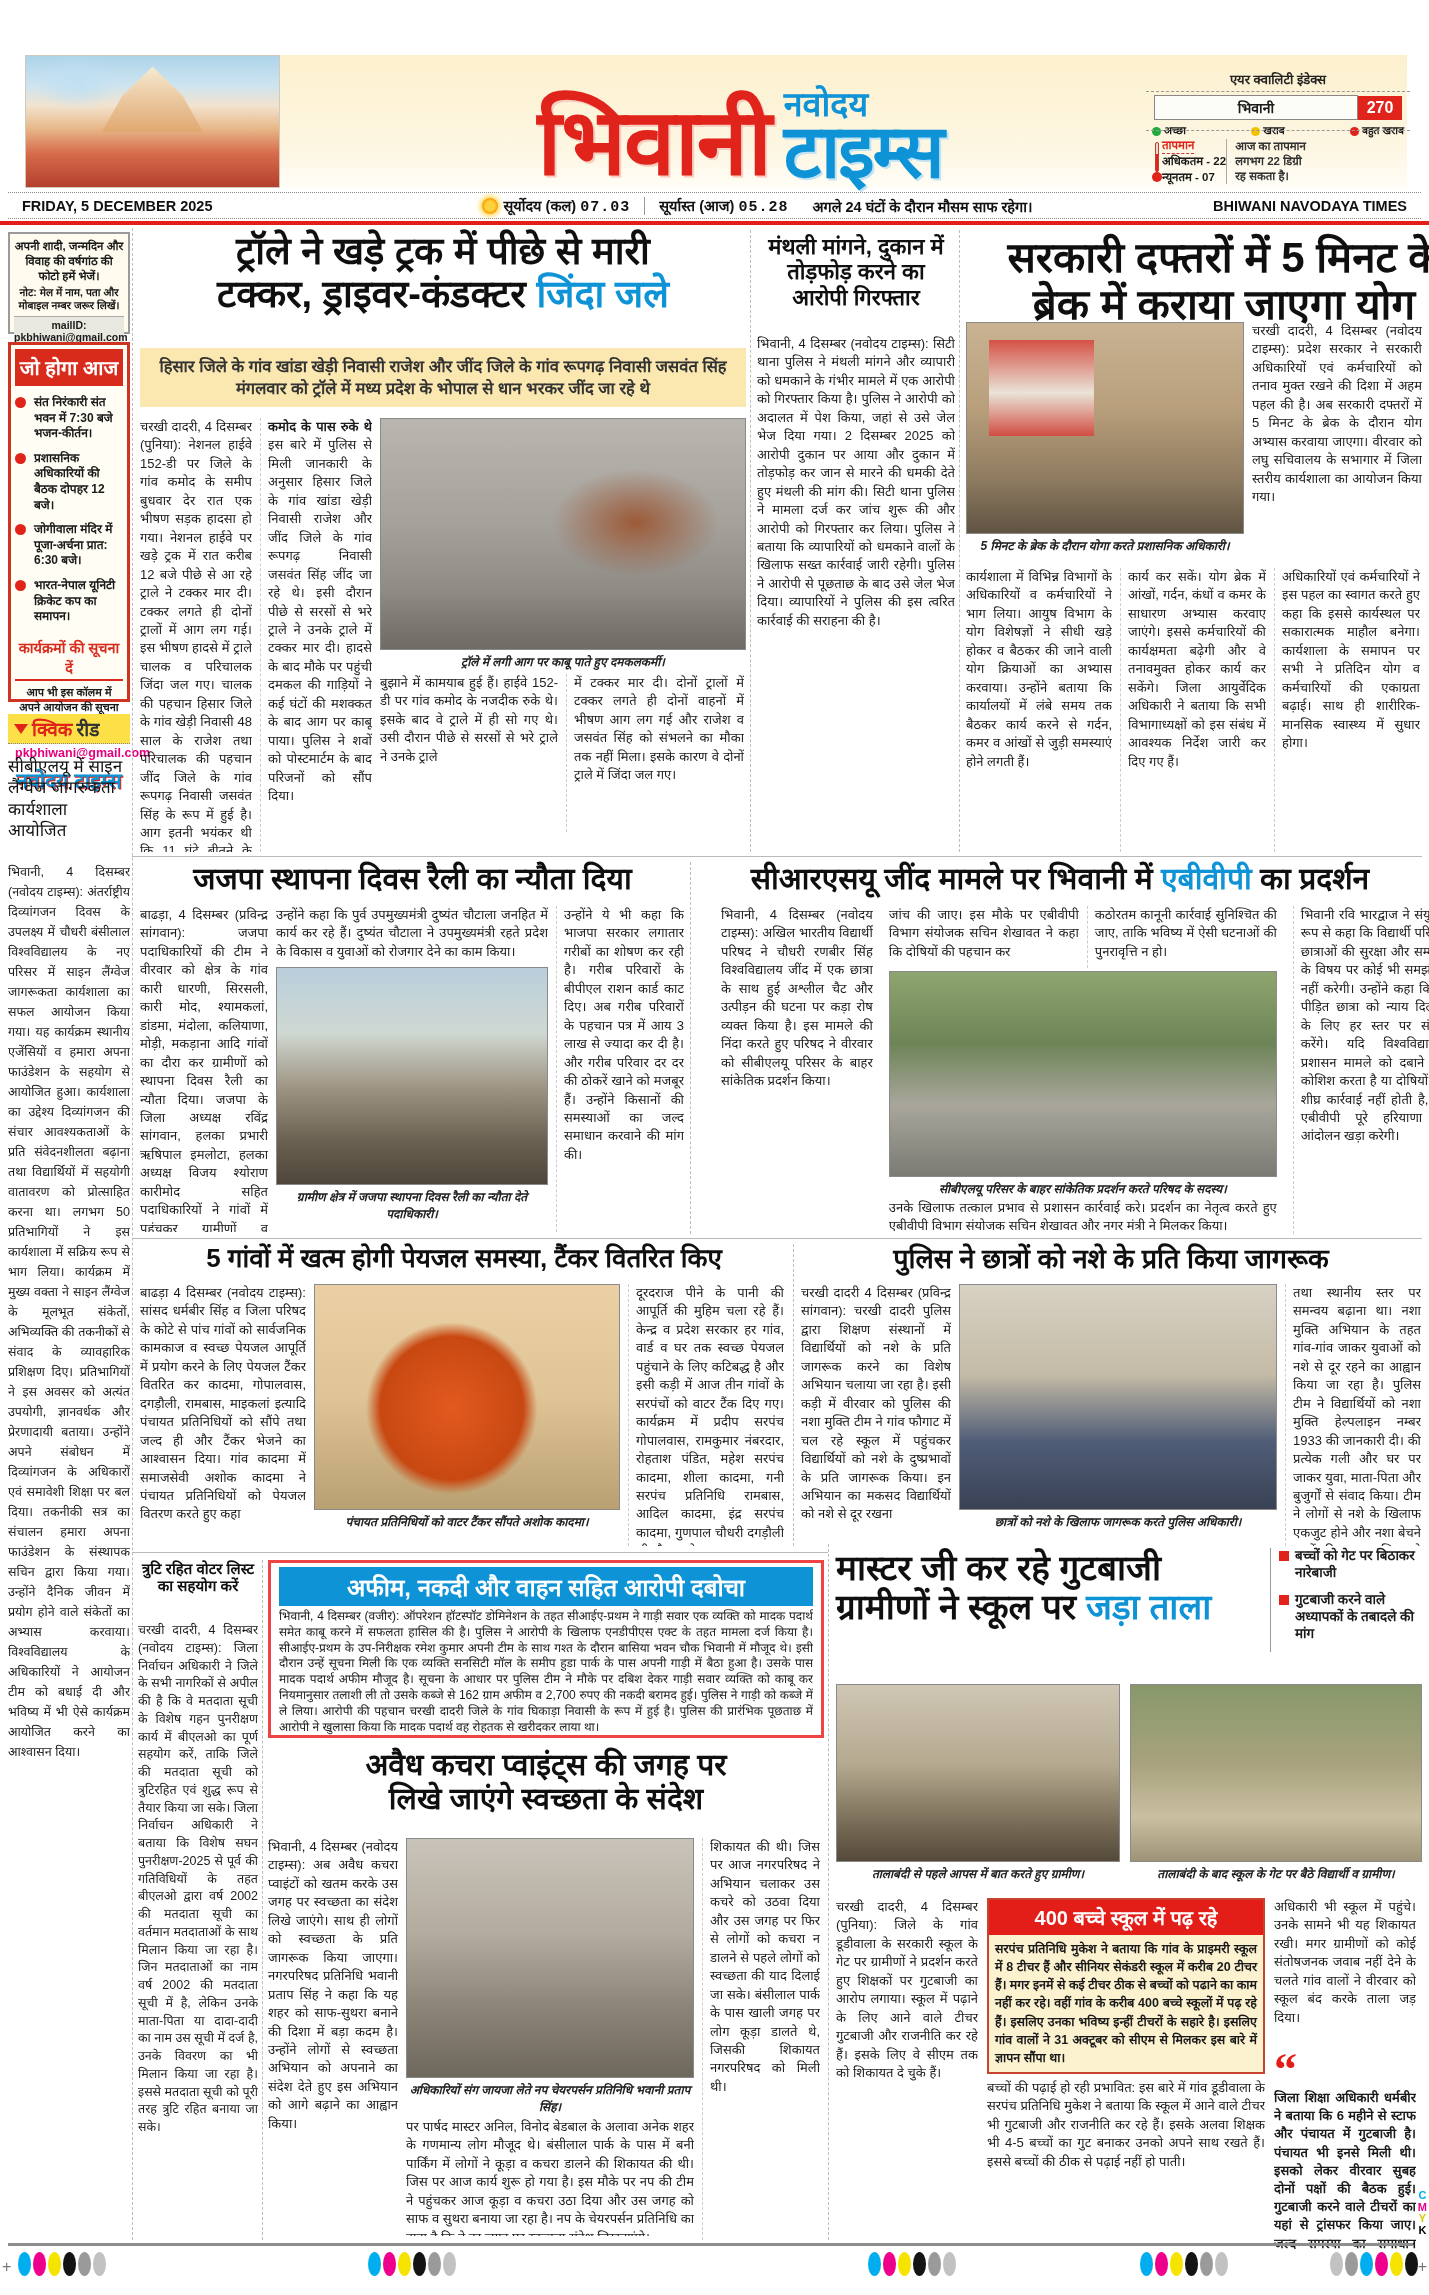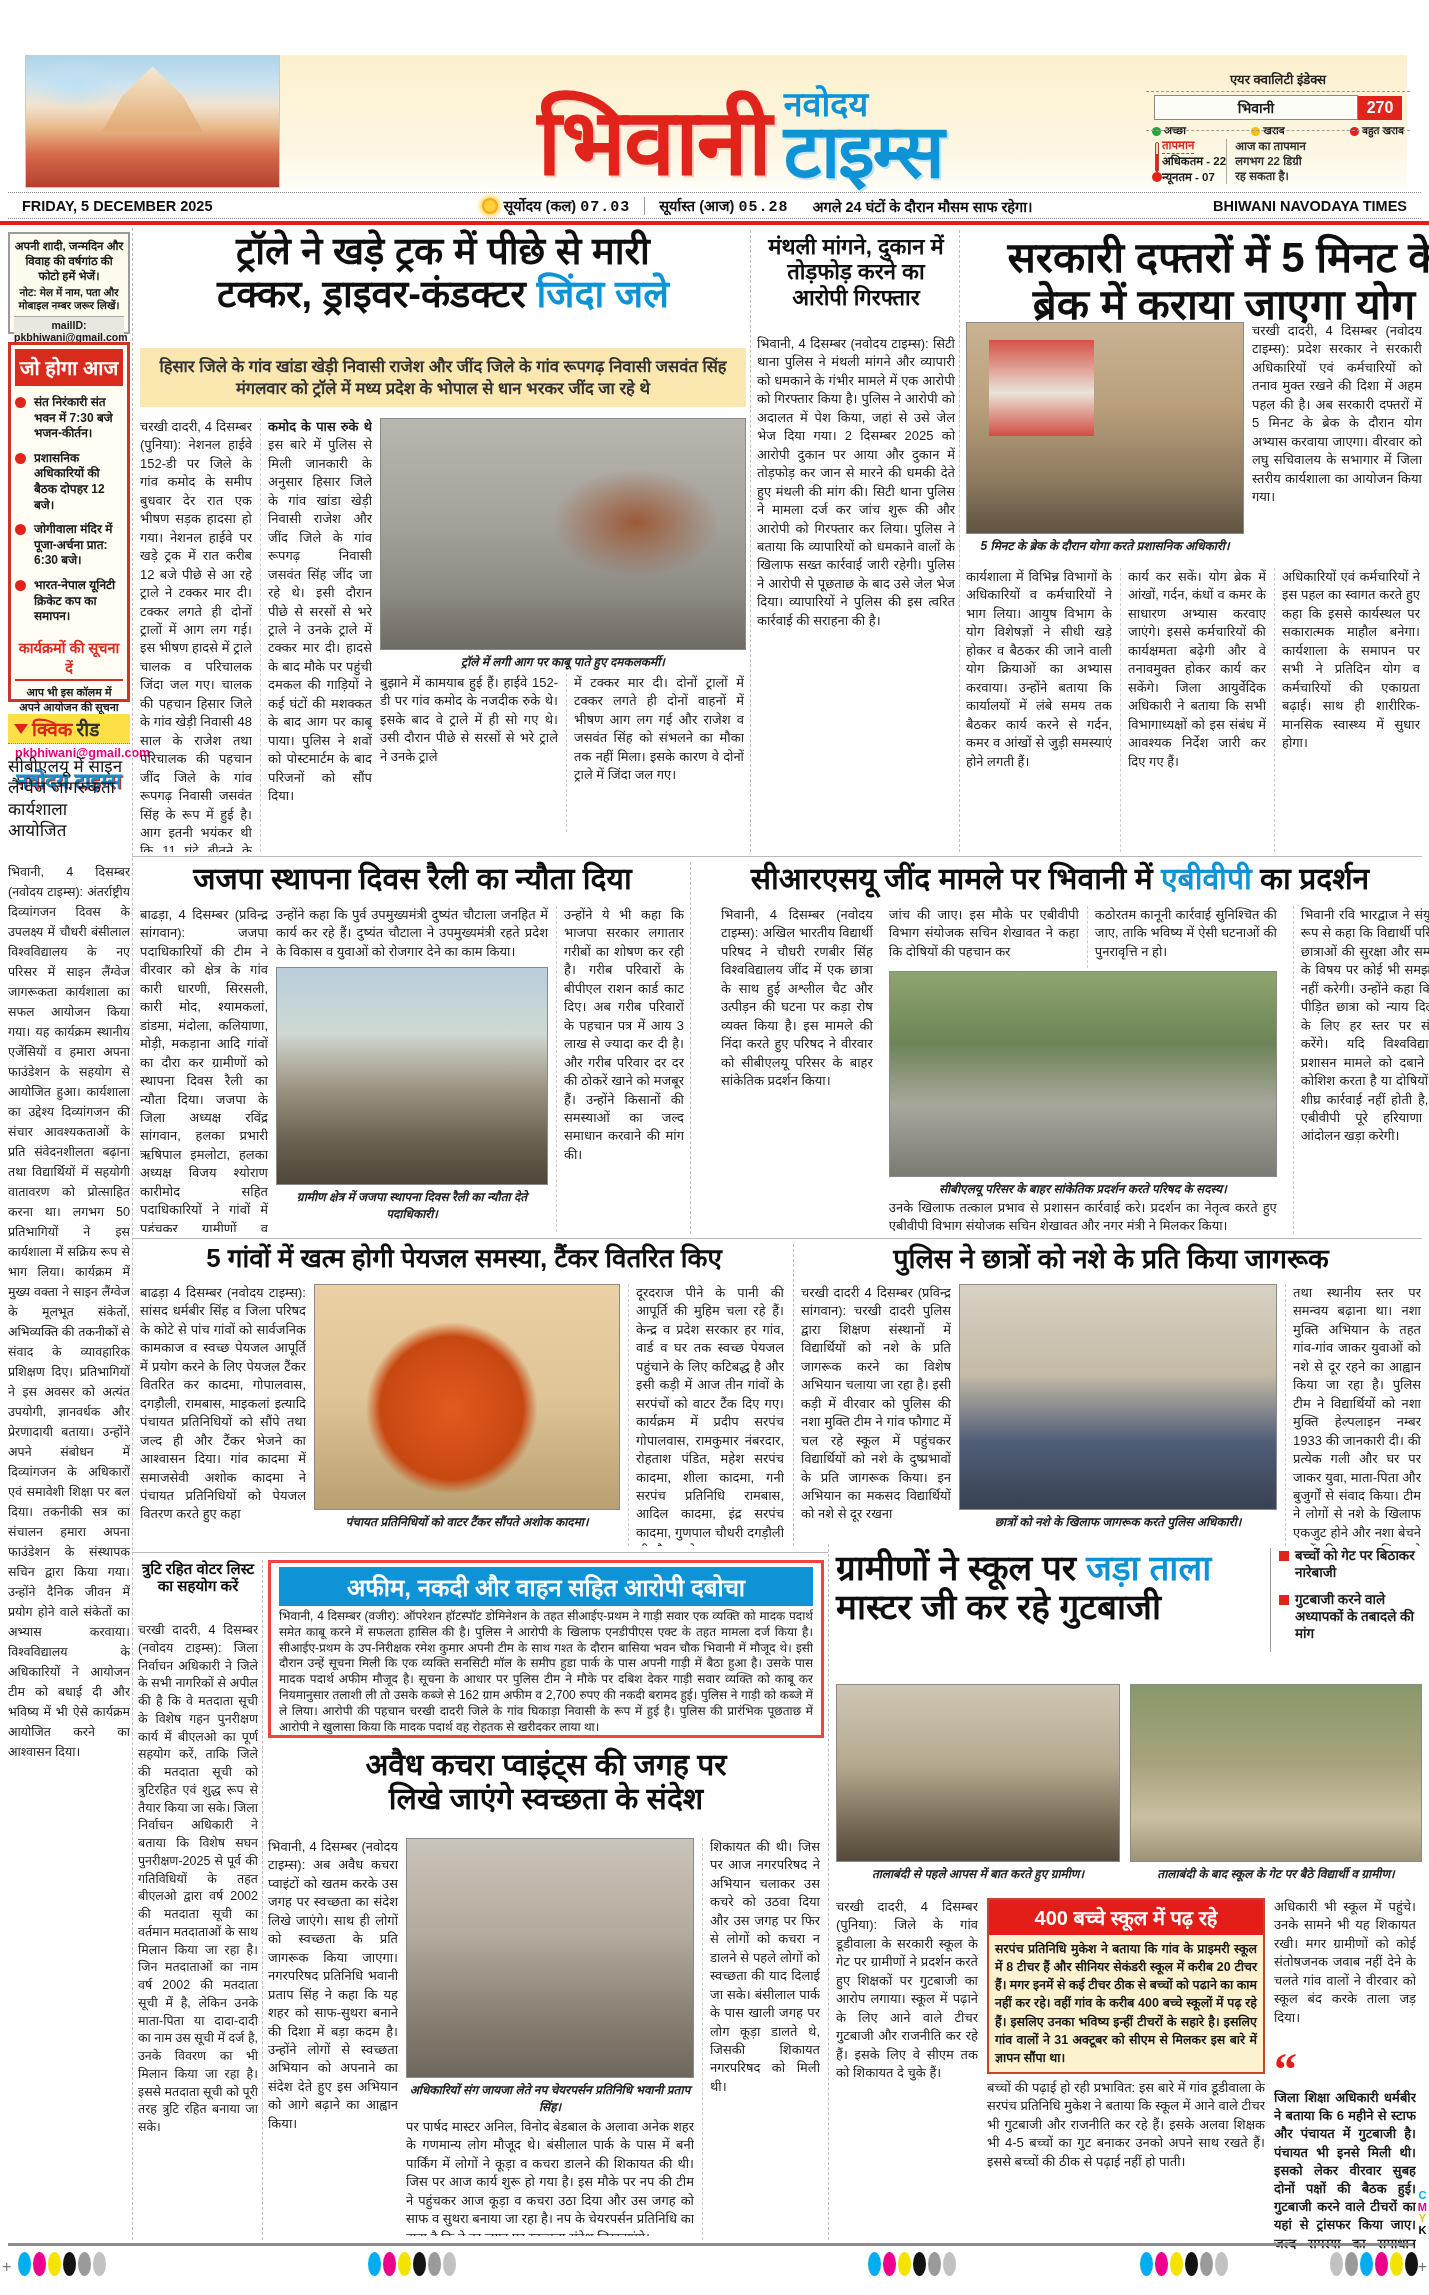--- a/index.html
+++ b/index.html
@@ -333,22 +333,22 @@
       <div class="caption">अधिकारियों संग जायजा लेते नप चेयरपर्सन प्रतिनिधि भवानी प्रताप सिंह।</div>
       <div class="body-txt" style="height:118px;margin-top:3px">पर पार्षद मास्टर अनिल, विनोद बेडबाल के अलावा अनेक शहर के गणमान्य लोग मौजूद थे। बंसीलाल पार्क के पास में बनी पार्किंग में लोगों ने कूड़ा व कचरा डालने की शिकायत की थी। जिस पर आज कार्य शुरू हो गया है। इस मौके पर नप की टीम ने पहुंचकर आज कूड़ा व कचरा उठा दिया और उस जगह को साफ व सुथरा बनाया जा रहा है। नप के चेयरपर्सन प्रतिनिधि का दावा है कि वे हर जगह पर स्वच्छता संदेश लिखवाएंगे।</div>
     </div>
     <div class="body-txt" style="width:118px;height:402px;border-left:1px dashed #ccc;padding-left:7px">शिकायत की थी। जिस पर आज नगरपरिषद ने अभियान चलाकर उस कचरे को उठवा दिया और उस जगह पर फिर से लोगों को कचरा न डालने से पहले लोगों को स्वच्छता की याद दिलाई जा सके। बंसीलाल पार्क के पास खाली जगह पर लोग कूड़ा डालते थे, जिसकी शिकायत नगरपरिषद को मिली थी।</div>
   </div>
 
   <div class="vsep" style="left:828px;top:1544px;height:696px"></div>
 
   <div class="abs" style="left:836px;top:1548px;width:586px;display:flex;gap:10px">
     <div class="headline" style="width:424px;font-size:35px;text-align:left">
+      <div>मास्टर जी कर रहे गुटबाजी</div>
       <div><span>ग्रामीणों ने स्कूल पर </span><span class="accent-blue">जड़ा ताला</span></div>
-      <div>मास्टर जी कर रहे गुटबाजी</div>
     </div>
     <div class="bullet-side" style="width:152px">
       <div class="bullet-item">
           <i class="sq"></i>
           <span>बच्चों को गेट पर बिठाकर नारेबाजी</span>
         </div>
       <div class="bullet-item">
           <i class="sq"></i>
           <span>गुटबाजी करने वाले अध्यापकों के तबादले की मांग</span>
         </div>

